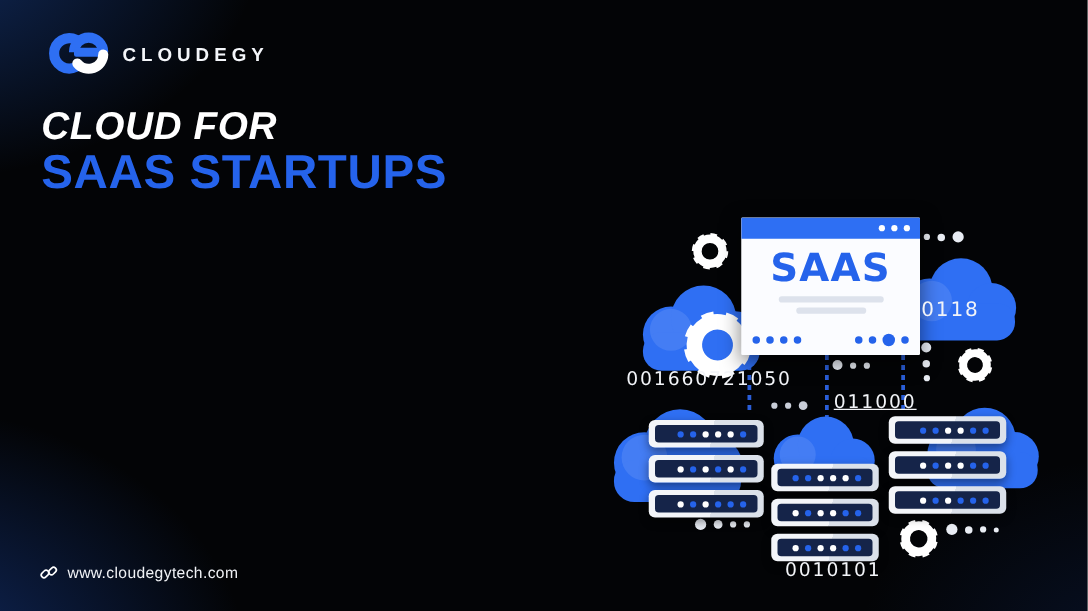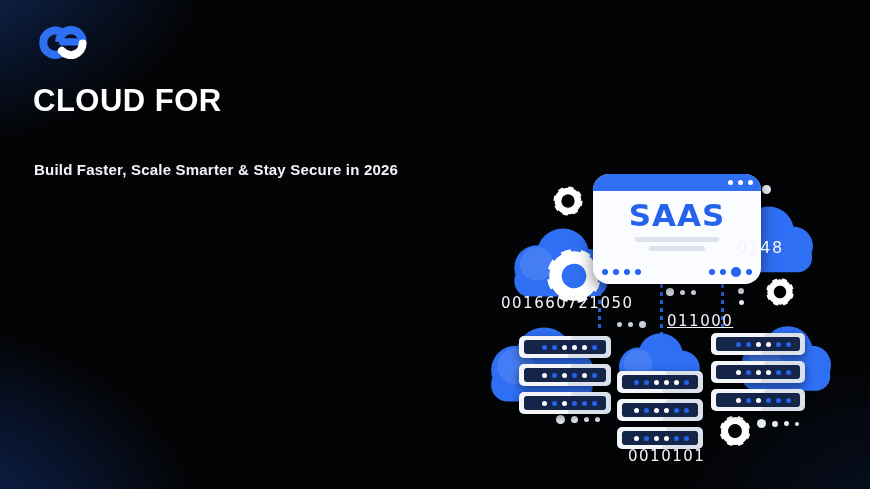--- a/index.html
+++ b/index.html
@@ -16,40 +16,40 @@
     color:#fff;
   }
 
   
   .logo { position:absolute; left:34px; top:22px; width:54px; height:42px; }
   .brand-name { position:absolute; left:98px; top:36px; font-size:15px; font-weight:bold;
                 letter-spacing:4px; color:#f4f6fa; }
 
   
   .title1 { position:absolute; left:33px; top:83px; font-size:31px; font-weight:bold;
-            letter-spacing:.5px; color:#ffffff; }
+            letter-spacing:.5px; color:#ffffff;font-style:italic; }
   .title2 { position:absolute; left:33px; top:117px; font-size:38px; font-weight:bold;
             letter-spacing:.5px; color:#2563eb; }
   .subtitle { position:absolute; left:34px; top:161px; font-size:15px; font-weight:bold;
               color:#f2f4f8; letter-spacing:.2px; }
 
   
   .footer { position:absolute; left:31px; top:450px; display:flex; align-items:center; gap:7px; }
   .footer svg { width:16px; height:16px; }
   .footer-url { font-size:12.5px; color:#f0f2f6; letter-spacing:.3px; }
 
   
   .illus { position:absolute; left:478px; top:168px; width:375px; height:305px; }
   .abs { position:absolute; }
 
   .cloud svg { display:block; width:100%; height:100%; }
 
   
-  .browser { position:absolute; left:115px; top:6px; width:168px; height:110px;
-             background:#fbfcff; border-radius:16px; box-shadow:0 5px 16px rgba(0,0,0,.5);
+  .browser { position:absolute; left:115px; top:6px; width:143px; height:110px;
+             background:#fbfcff; border-radius:1px; box-shadow:0 5px 16px rgba(0,0,0,.5);
              z-index:3; overflow:hidden; }
   .browser-top { height:17px; background:#2e6ff3; display:flex; align-items:center;
                  justify-content:flex-end; gap:5px; padding-right:8px; }
   .tdot { width:5px; height:5px; border-radius:50%; background:#fff; }
   .app-label { text-align:center; margin-top:6px; font-size:31px; font-weight:bold;
                color:#2563eb; letter-spacing:1px; font-family:"DejaVu Sans", sans-serif; }
   .wline { height:5px; border-radius:3px; background:#dde2ec; margin:4px auto 0; }
   .wline.l1 { width:84px; } .wline.l2 { width:56px; margin-top:4px; }
   .browser-dots { position:absolute; left:9px; right:9px; bottom:7px;
                   display:flex; justify-content:space-between; align-items:center; }
@@ -91,23 +91,24 @@
 <div class="canvas">
 
   <div class="logo">
     <svg viewBox="0 0 60 46" fill="none">
       <path d="M30 11 A 13.5 13.5 0 1 0 30 35" stroke="#2e6ff3" stroke-width="9" stroke-linecap="round"></path>
       <path d="M28 22 a 13 13 0 0 1 26 0" stroke="#2e6ff3" stroke-width="9"></path>
       <rect x="28" y="18" width="26" height="8" rx="2" fill="#2e6ff3"></rect>
       <path d="M54 24 a 13 13 0 0 1 -23 8" stroke="#ffffff" stroke-width="9" stroke-linecap="round"></path>
     </svg>
   </div>
+  <div class="brand-name">CLOUDEGY</div>
 
   <div class="title1">CLOUD FOR</div>
-  <div class="subtitle">Build Faster, Scale Smarter &amp; Stay Secure in 2026</div>
+  <div class="title2">SAAS STARTUPS</div>
 
   <div class="illus">
 
     <div class="abs vdash" style="left:120px;top:116px;height:46px;"></div>
     <div class="abs vdash" style="left:182px;top:116px;height:64px;"></div>
     <div class="abs vdash" style="left:243px;top:116px;height:46px;"></div>
 
     <div class="abs cloud z1" style="left:27px;top:54px;width:112px;height:80px;">
       <svg viewBox="0 0 120 80">
           <g fill="#2f6ff3">
@@ -123,21 +124,21 @@
       <svg viewBox="0 0 120 80">
           <g fill="#2f6ff3">
         <circle cx="34" cy="46" r="24"></circle>
             <circle cx="62" cy="32" r="28"></circle>
             <circle cx="89" cy="48" r="22"></circle>
         <rect x="10" y="44" width="100" height="33" rx="16"></rect>
           </g>
         <circle cx="36" cy="42" r="18" fill="rgba(255,255,255,0.10)"></circle>
       </svg>
     </div>
-    <div class="abs code on-cloud z4" style="left:259px;top:70px;">0148</div>
+    <div class="abs code on-cloud z4" style="left:259px;top:70px;">0118</div>
 
     <div class="abs gear z2" style="left:70px;top:13px;width:40px;height:40px;">
       <svg viewBox="0 0 48 48">
         <circle cx="24" cy="24" r="13" fill="none" stroke="#fff" stroke-width="9" stroke-dasharray="5.1 5.1"></circle>
         <circle cx="24" cy="24" r="12" fill="none" stroke="#fff" stroke-width="8"></circle>
       </svg>
     </div>
     <div class="abs gear z2" style="left:59px;top:71px;width:74px;height:74px;">
       <svg viewBox="0 0 48 48" style="transform:rotate(14deg)">
         <circle cx="24" cy="24" r="13" fill="none" stroke="#fff" stroke-width="9" stroke-dasharray="5.1 5.1"></circle>
@@ -347,14 +348,21 @@
       </svg>
     </div>
     <div class="abs drow z2" style="left:279px;top:251px;">
       <span class="dot" style="width:9px;height:9px;"></span>
       <span class="dot" style="width:6px;height:6px;"></span>
       <span class="dot" style="width:5px;height:5px;"></span>
       <span class="dot" style="width:4px;height:4px;"></span>
     </div>
   </div>
 
+  <div class="footer">
+    <svg viewBox="0 0 24 24" fill="none" stroke="#fff" stroke-width="2">
+      <rect x="2.5" y="10.5" width="10" height="6.5" rx="3.2" transform="rotate(-45 7.5 13.7)"></rect>
+      <rect x="11.5" y="7" width="10" height="6.5" rx="3.2" transform="rotate(-45 16.5 10.2)"></rect>
+    </svg>
+    <span class="footer-url">www.cloudegytech.com</span>
+  </div>
 
 </div>
 
 </body></html>

